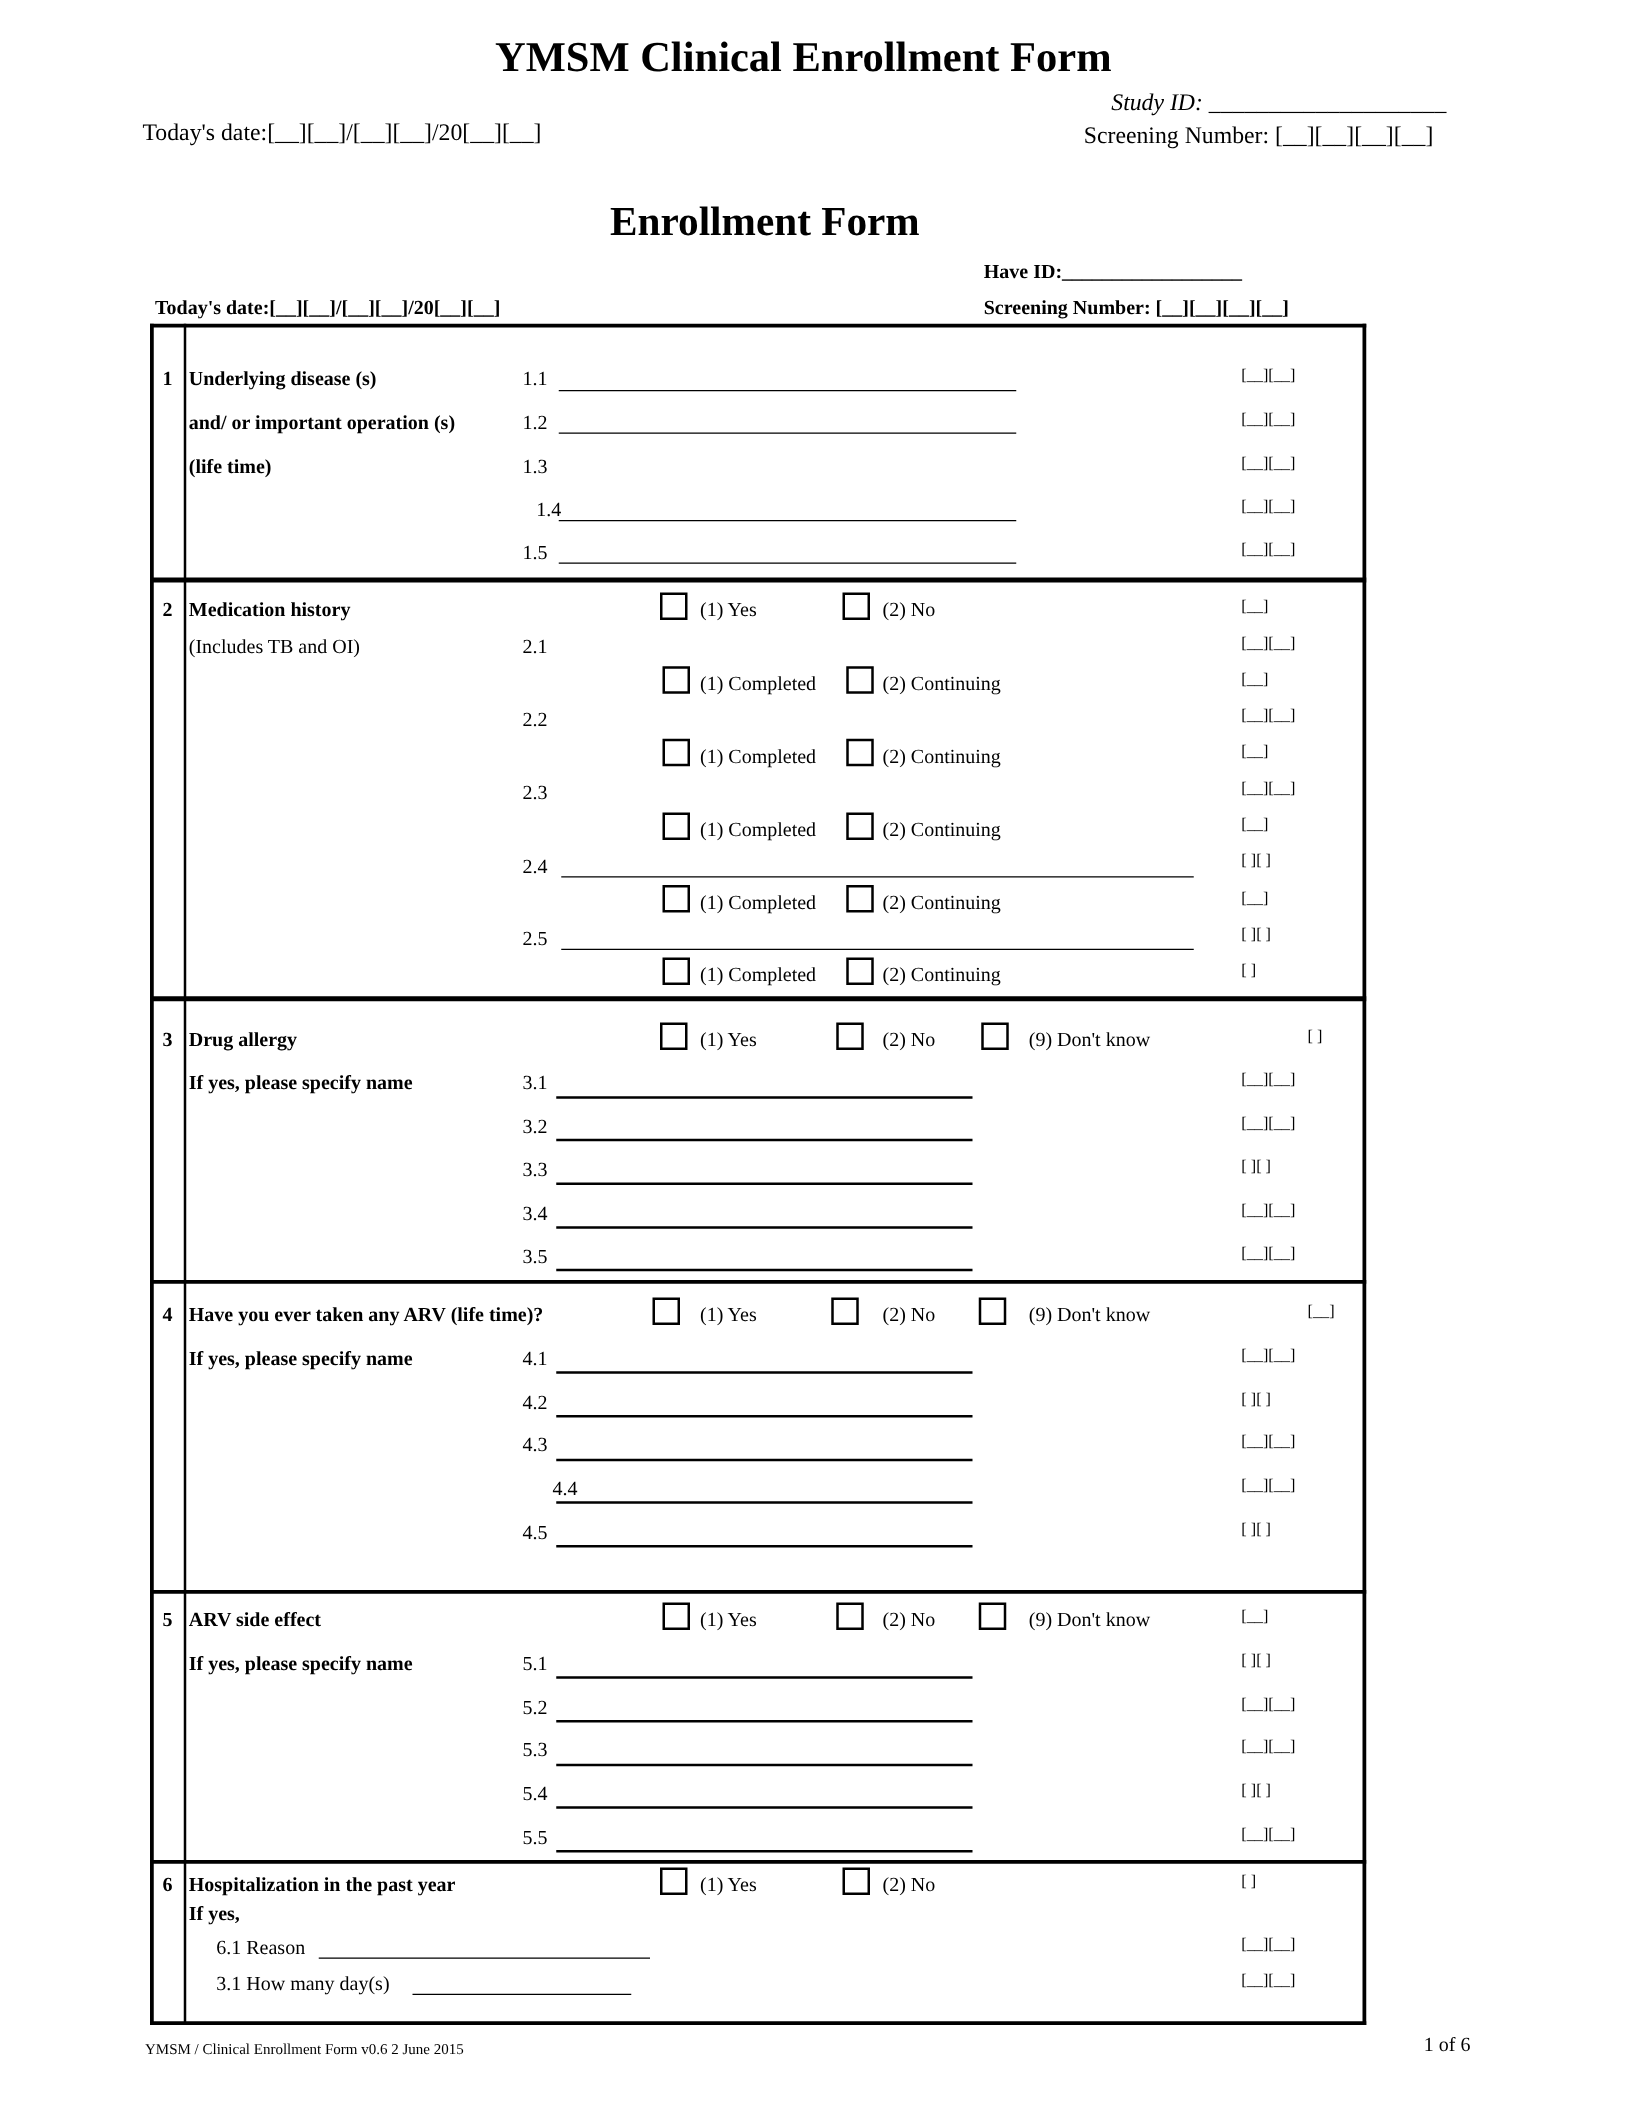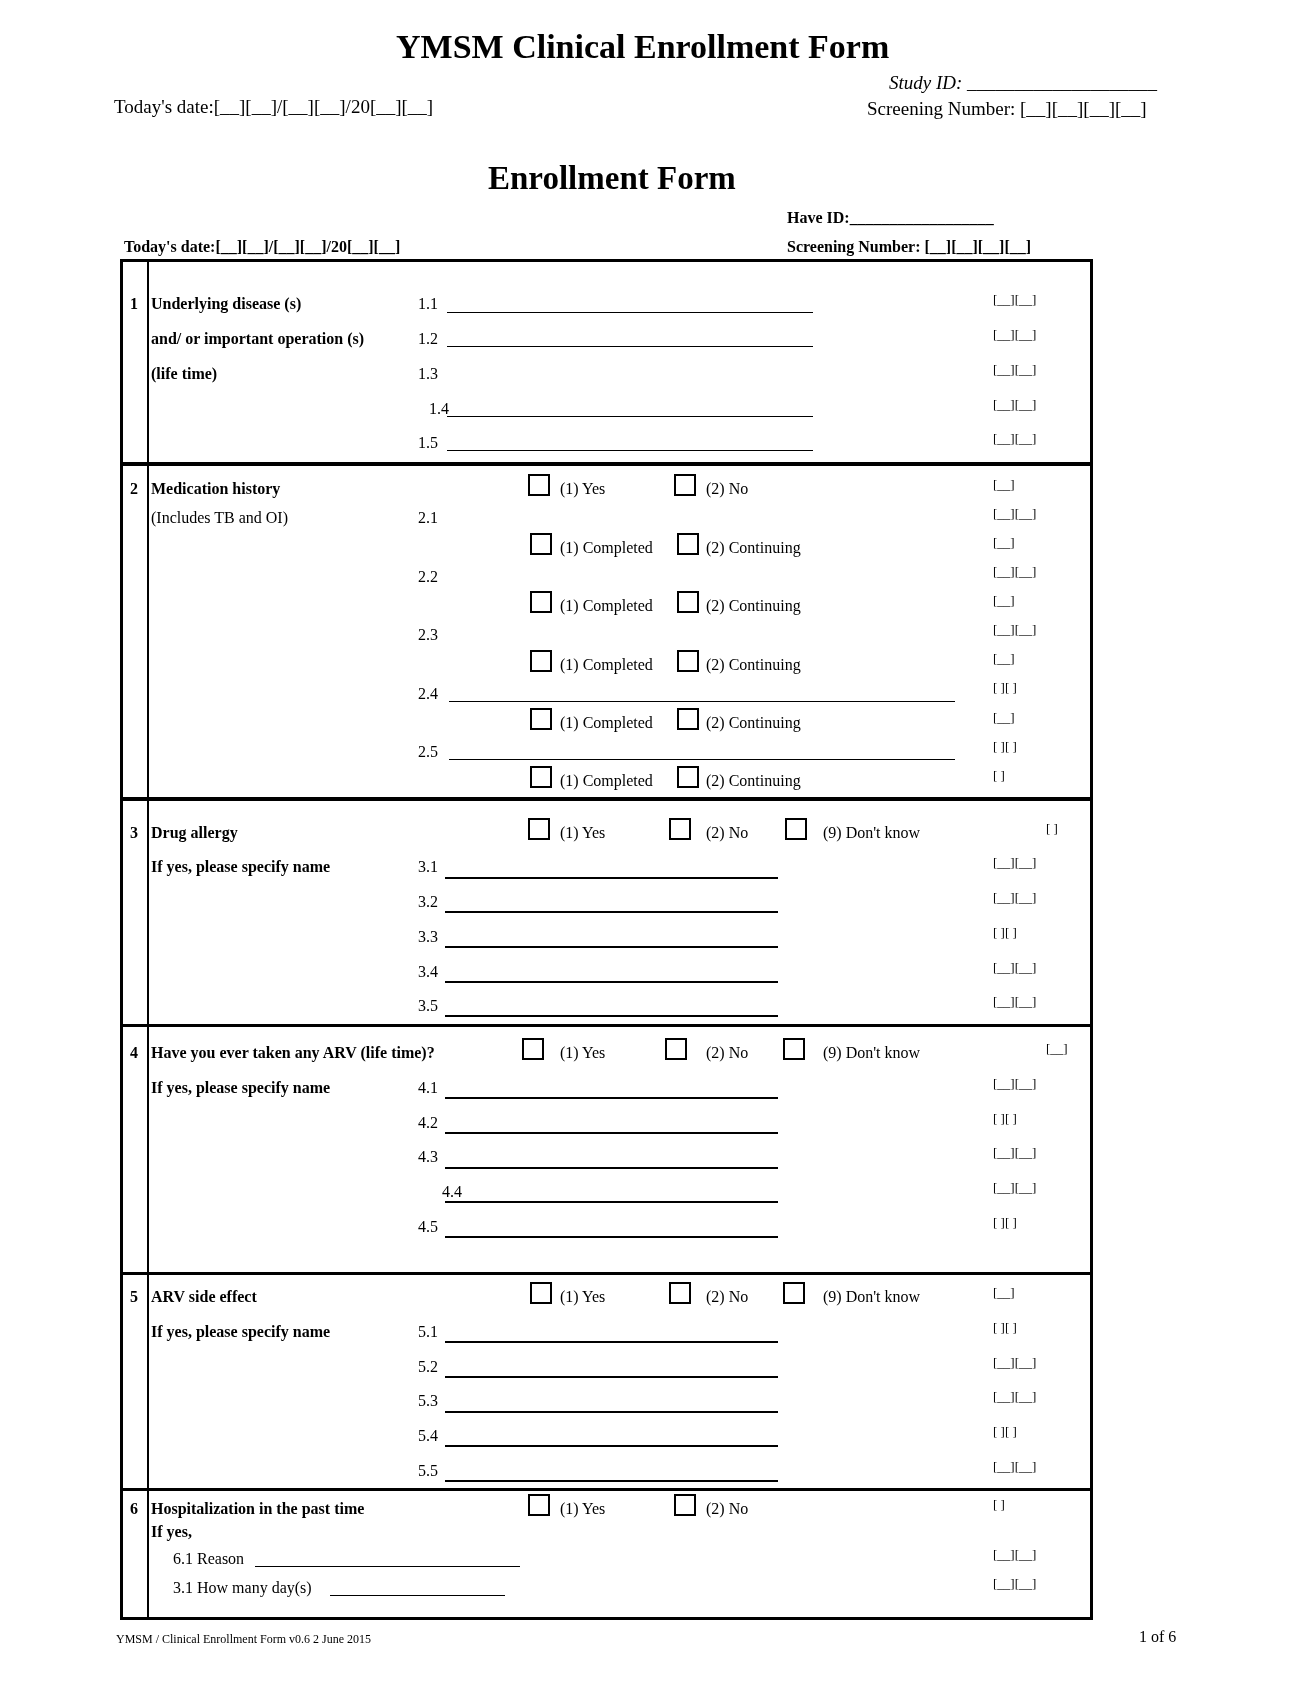--- a/index.html
+++ b/index.html
@@ -211,21 +211,21 @@
 
   <div class="abs code" style="left:993px;top:1320px;">[   ][   ]</div>
   <div class="abs code" style="left:993px;top:1355px;">[__][__]</div>
   <div class="abs code" style="left:993px;top:1389px;">[__][__]</div>
   <div class="abs code" style="left:993px;top:1424px;">[   ][   ]</div>
   <div class="abs code" style="left:993px;top:1459px;">[__][__]</div>
 </div>
 
 <div>
   <div class="abs tb" style="left:130px;top:1500px;">6</div>
-  <div class="abs t" style="left:151px;top:1500px;font-weight:bold;">Hospitalization in the past time</div>
+  <div class="abs t" style="left:151px;top:1500px;font-weight:bold;">Hospitalization in the past year</div>
   <div class="abs t" style="left:151px;top:1523px;font-weight:bold;">If yes,</div>
 
   <div class="cb" style="left:528px;top:1494px;"></div>
   <div class="abs t" style="left:560px;top:1500px;">(1) Yes</div>
   <div class="cb" style="left:674px;top:1494px;"></div>
   <div class="abs t" style="left:706px;top:1500px;">(2) No</div>
   <div class="abs code" style="left:993px;top:1497px;">[   ]</div>
 
   <div class="abs t" style="left:173px;top:1550px;">6.1 Reason</div>
   <div class="line" style="left:255px;top:1566px;width:265px;"></div>

